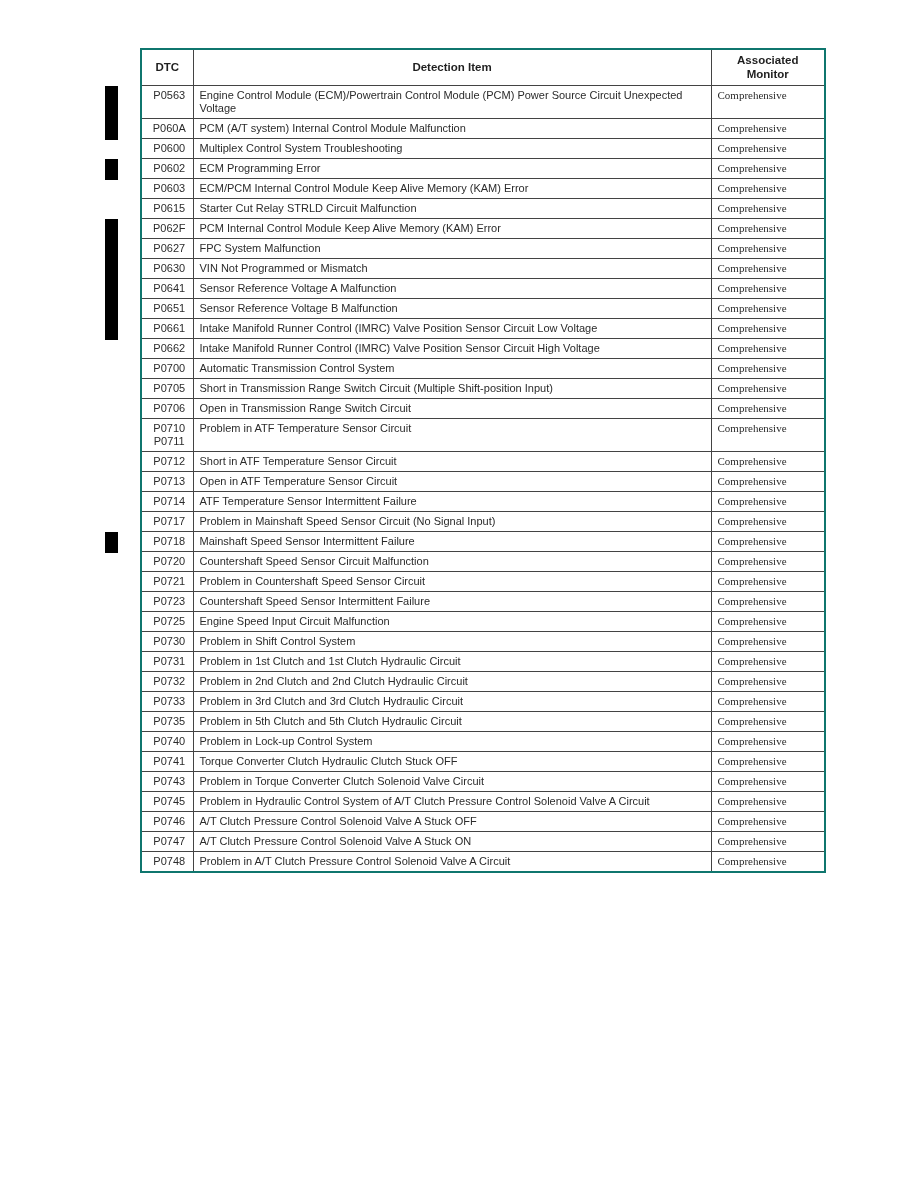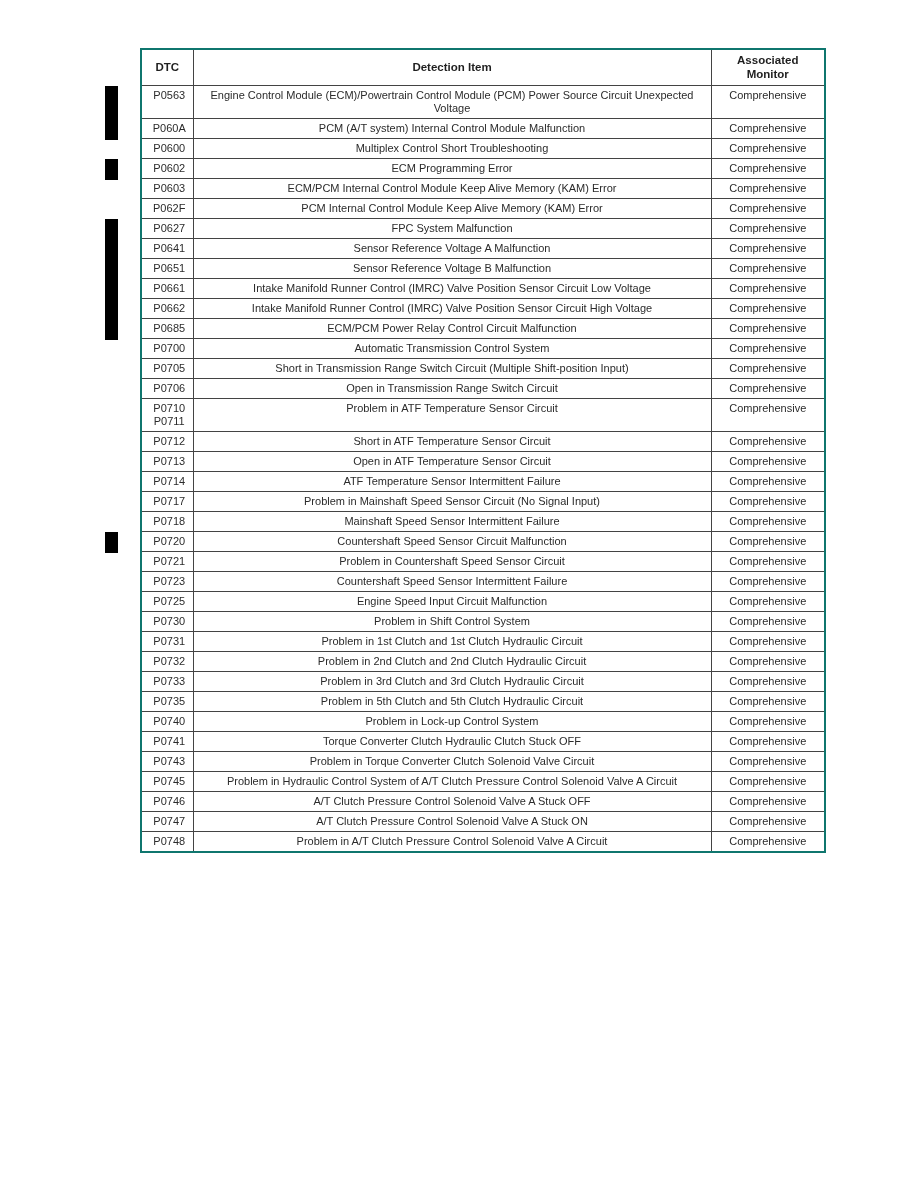--- a/index.html
+++ b/index.html
@@ -50,24 +50,25 @@
     padding: 3px 6px;
     background: #ffffff;
   }
   td.dtc {
     text-align: center;
     white-space: pre-line;
     padding-left: 6px;
     padding-right: 2px;
   }
   td.item {
-    text-align: center;
+    text-align: left;
   }
   td.monitor {
-    text-align: center;
+    text-align: left;
+    font-family: Liberation Serif, serif;
   }
   .change-bar {
     position: absolute;
     left: 105px;
     width: 13px;
     background: #000000;
   }
 </style>
 </head>
 <body>
@@ -93,66 +94,71 @@
           <td class="item">Engine Control Module (ECM)/Powertrain Control Module (PCM) Power Source Circuit Unexpected Voltage</td>
           <td class="monitor">Comprehensive</td>
         </tr>
         <tr class="changed">
           <td class="dtc">P060A</td>
           <td class="item">PCM (A/T system) Internal Control Module Malfunction</td>
           <td class="monitor">Comprehensive</td>
         </tr>
         <tr>
           <td class="dtc">P0600</td>
-          <td class="item">Multiplex Control Short Troubleshooting</td>
+          <td class="item">Multiplex Control System Troubleshooting</td>
           <td class="monitor">Comprehensive</td>
         </tr>
         <tr class="changed">
           <td class="dtc">P0602</td>
           <td class="item">ECM Programming Error</td>
           <td class="monitor">Comprehensive</td>
         </tr>
         <tr>
           <td class="dtc">P0603</td>
           <td class="item">ECM/PCM Internal Control Module Keep Alive Memory (KAM) Error</td>
           <td class="monitor">Comprehensive</td>
         </tr>
         <tr class="changed">
+          <td class="dtc">P0615</td>
+          <td class="item">Starter Cut Relay STRLD Circuit Malfunction</td>
+          <td class="monitor">Comprehensive</td>
+        </tr>
+        <tr class="changed">
           <td class="dtc">P062F</td>
           <td class="item">PCM Internal Control Module Keep Alive Memory (KAM) Error</td>
           <td class="monitor">Comprehensive</td>
         </tr>
         <tr class="changed">
           <td class="dtc">P0627</td>
           <td class="item">FPC System Malfunction</td>
           <td class="monitor">Comprehensive</td>
         </tr>
         <tr class="changed">
+          <td class="dtc">P0630</td>
+          <td class="item">VIN Not Programmed or Mismatch</td>
+          <td class="monitor">Comprehensive</td>
+        </tr>
+        <tr class="changed">
           <td class="dtc">P0641</td>
           <td class="item">Sensor Reference Voltage A Malfunction</td>
           <td class="monitor">Comprehensive</td>
         </tr>
         <tr class="changed">
           <td class="dtc">P0651</td>
           <td class="item">Sensor Reference Voltage B Malfunction</td>
           <td class="monitor">Comprehensive</td>
         </tr>
         <tr>
           <td class="dtc">P0661</td>
           <td class="item">Intake Manifold Runner Control (IMRC) Valve Position Sensor Circuit Low Voltage</td>
           <td class="monitor">Comprehensive</td>
         </tr>
         <tr>
           <td class="dtc">P0662</td>
           <td class="item">Intake Manifold Runner Control (IMRC) Valve Position Sensor Circuit High Voltage</td>
-          <td class="monitor">Comprehensive</td>
-        </tr>
-        <tr>
-          <td class="dtc">P0685</td>
-          <td class="item">ECM/PCM Power Relay Control Circuit Malfunction</td>
           <td class="monitor">Comprehensive</td>
         </tr>
         <tr>
           <td class="dtc">P0700</td>
           <td class="item">Automatic Transmission Control System</td>
           <td class="monitor">Comprehensive</td>
         </tr>
         <tr>
           <td class="dtc">P0705</td>
           <td class="item">Short in Transmission Range Switch Circuit (Multiple Shift-position Input)</td>

